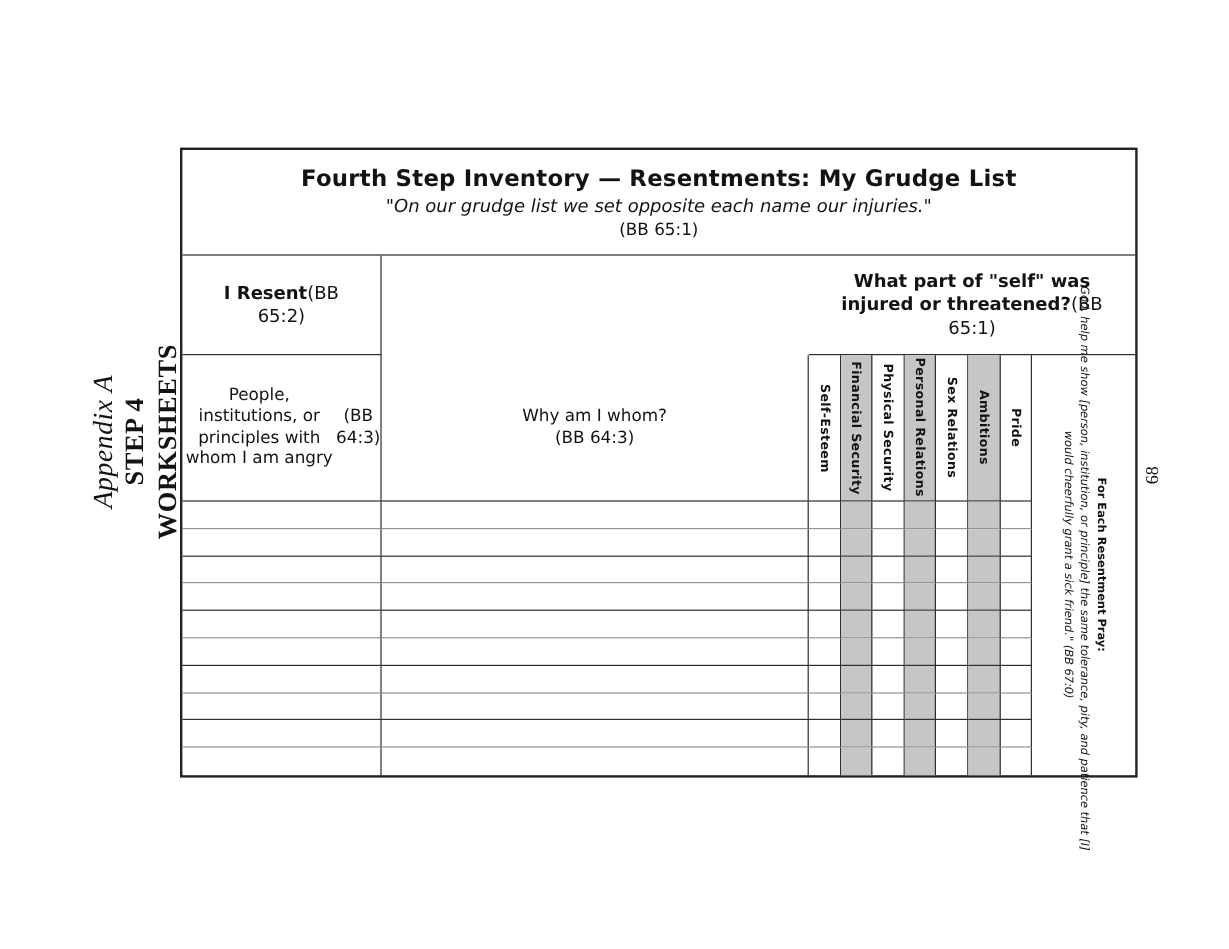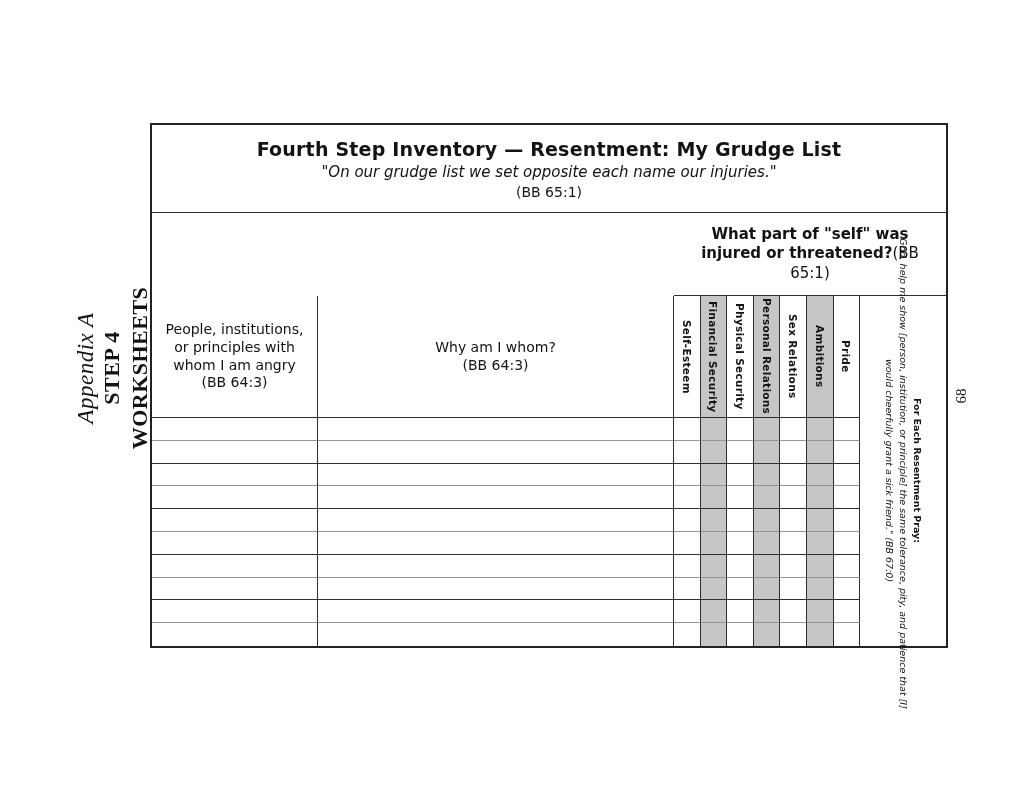--- a/index.html
+++ b/index.html
@@ -50,21 +50,21 @@
   .hdr{ font-size:15px; line-height:1.3; }
   .hdr .b{ font-weight:bold; }
   .resent-cell{ grid-column:1; grid-row:2; }
   .resent-cell .wrap{ max-width:112px; }
   .cause-cell{ grid-column:2; grid-row:2; flex-direction:column; }
   .self-cell{ grid-column:3 / -1; grid-row:2; }
   .self-cell .wrap{ max-width:248px; }
 
   
   .sub{ font-size:14px; line-height:1.28; }
-  .people-cell{ grid-column:1; grid-row:3; flex-direction:column; }
+  .people-cell{ grid-column:1; grid-row:3; flex-direction:row; }
   .people-cell .wrap{ max-width:150px; }
   .why-cell{ grid-column:2; grid-row:3; flex-direction:column; }
 
   
   .vlabel{ padding:4px 0; }
   .vlabel span{
     writing-mode:vertical-rl; font-weight:bold; font-size:10.5px;
     letter-spacing:0.3px; white-space:nowrap;
   }
   .shaded{ background:var(--shade); }
@@ -87,25 +87,28 @@
 <div class="sidebar-rotated">
   <div class="appendix-line">Appendix A</div>
   <div class="worksheets-line">STEP 4 WORKSHEETS</div>
 </div>
 
 <div class="page-number">68</div>
 
 <div id="grid">
 
   <div class="cell title-cell no-right">
-    <div class="tbl-title">Fourth Step Inventory — Resentment:  My Grudge List</div>
+    <div class="tbl-title">Fourth Step Inventory — Resentments:  My Grudge List</div>
     <div class="tbl-subtitle">"On our grudge list we set opposite each name our injuries."</div>
     <div class="tbl-ref">(BB 65:1)</div>
   </div>
 
+  <div class="cell resent-cell hdr">
+    <div class="wrap"><span class="b">I Resent</span><span>(BB 65:2)</span></div>
+  </div>
 
 
   <div class="cell self-cell hdr no-right">
     <div class="wrap"><span class="b">What part of "self" was injured or threatened?</span><span>(BB 65:1)</span></div>
   </div>
 
   <div class="cell people-cell sub">
     <div class="wrap b">People, institutions, or principles with whom I am angry</div>
     <div>(BB 64:3)</div>
   </div>

